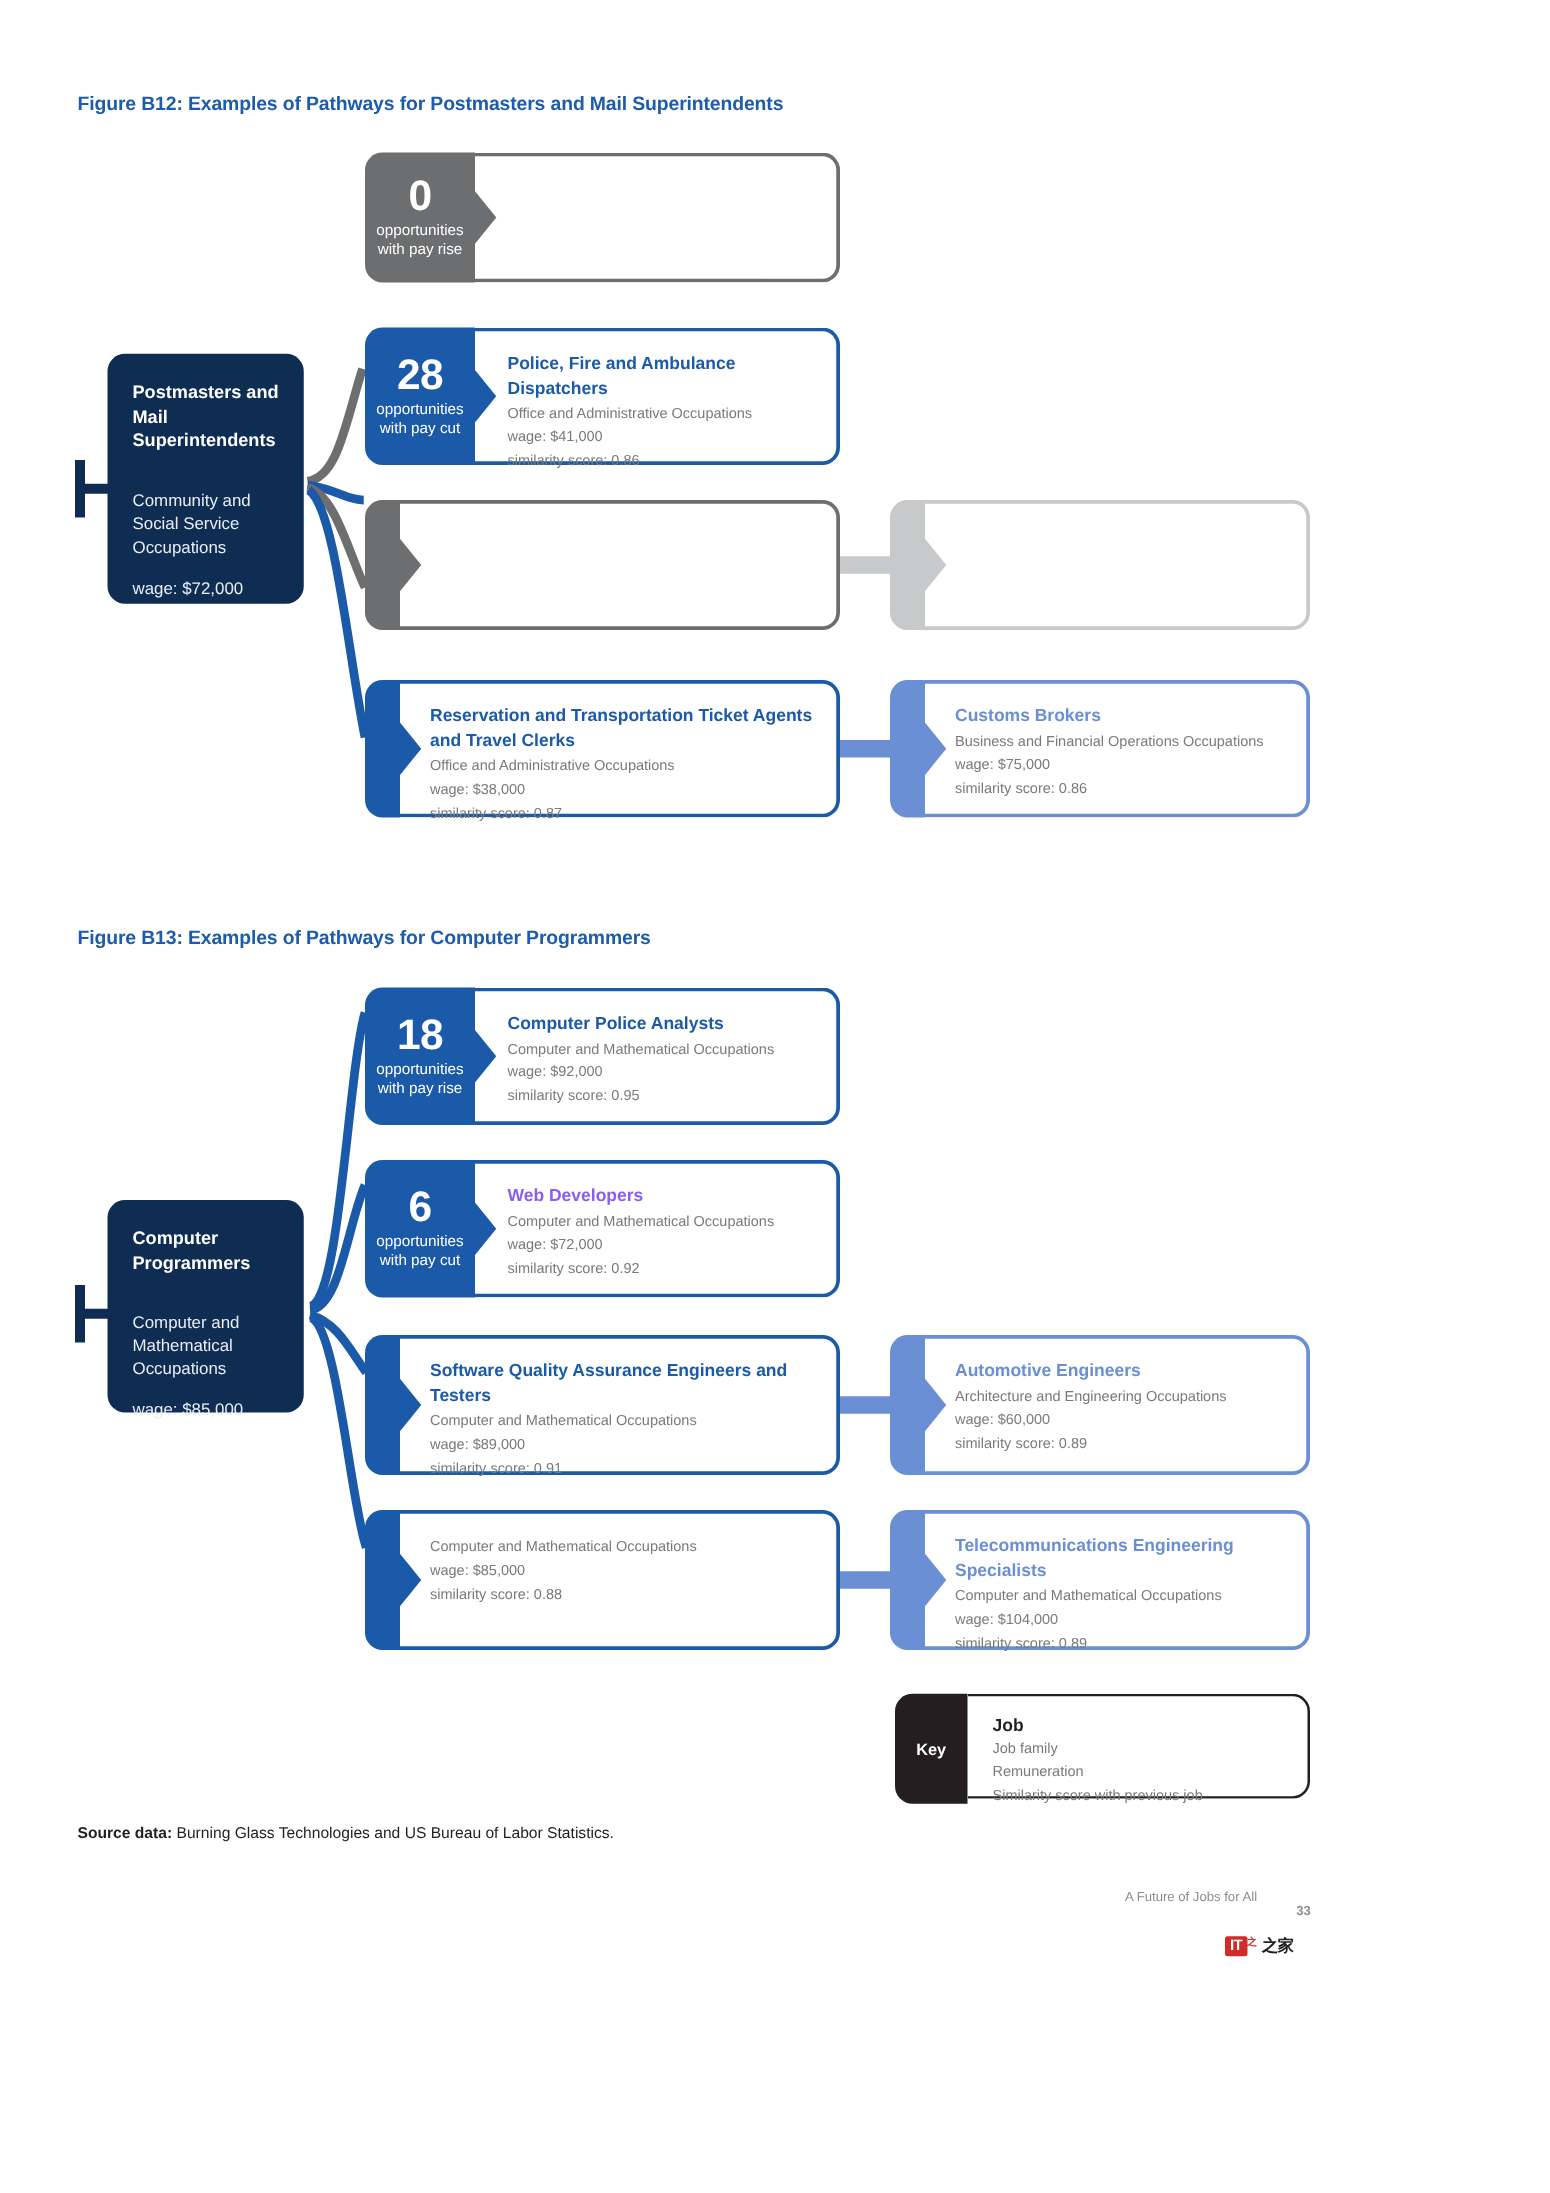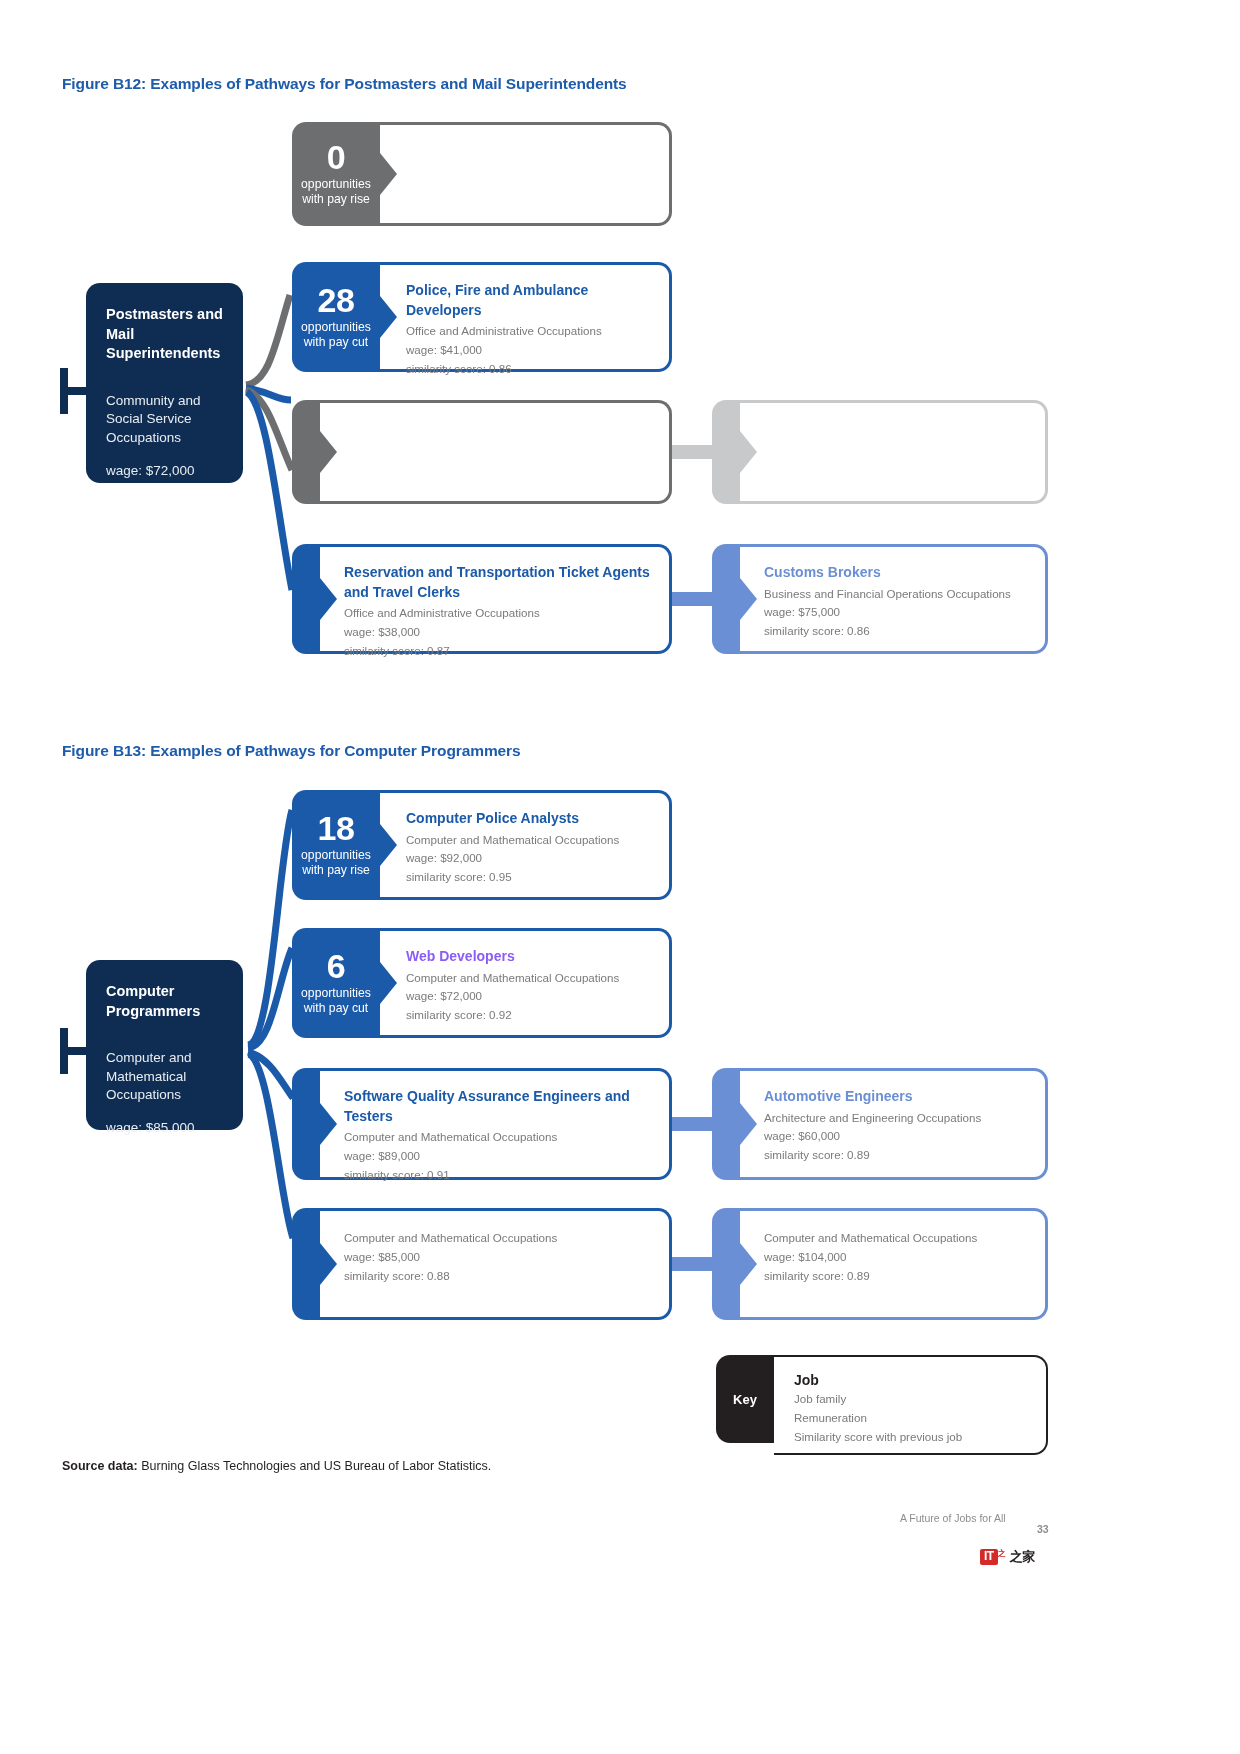--- a/index.html
+++ b/index.html
@@ -127,21 +127,21 @@
   <div class="row" style="left:292px;top:262px;width:380px;height:110px;">
     <div class="badge" style="width:88px;height:110px;background:#1b5aa8;">
       <div class="num">28</div>
       <div class="lbl">
         <span>opportunities</span><br>
         <span>with pay cut</span>
       </div>
       <div class="arrow" style="border-left:17px solid #1b5aa8;"></div>
     </div>
     <div class="card" style="left:88px;top:0;width:292px;height:110px;border-color:#1b5aa8;border-width:3px;border-left:none;">
-      <div class="c-title" style="color:#1b5aa8;">Police, Fire and Ambulance Developers</div>
+      <div class="c-title" style="color:#1b5aa8;">Police, Fire and Ambulance Dispatchers</div>
       <div class="c-sub">Office and Administrative Occupations</div>
       <div class="c-line">wage: $41,000</div>
       <div class="c-line">similarity score: 0.86</div>
     </div>
   </div>
 
   <div class="row" style="left:292px;top:400px;width:380px;height:104px;">
     <div class="ghost-badge" style="width:28px;height:104px;background:#6d6e70;">
       <div class="arrow" style="border-left:17px solid #6d6e70;"></div>
     </div>
@@ -265,29 +265,30 @@
       <div class="c-line">wage: $85,000</div>
       <div class="c-line">similarity score: 0.88</div>
     </div>
   </div>
   <div class="stub" style="left:672px;top:1257px;width:46px;background:#6b8fd4;"></div>
   <div class="row" style="left:712px;top:1208px;width:336px;height:112px;">
     <div class="ghost-badge" style="width:28px;height:112px;background:#6b8fd4;">
       <div class="arrow" style="border-left:17px solid #6b8fd4;"></div>
     </div>
     <div class="card" style="left:28px;top:0;width:308px;height:112px;border-color:#6b8fd4;border-width:3px;border-left:none;padding-left:24px;">
+      <div class="c-title" style="color:#6b8fd4;">Telecommunications Engineering Specialists</div>
       <div class="c-sub">Computer and Mathematical Occupations</div>
       <div class="c-line">wage: $104,000</div>
       <div class="c-line">similarity score: 0.89</div>
     </div>
   </div>
 
   <div class="keybox" style="left:716px;top:1355px;width:332px;height:88px;">
     <div class="key-tab" style="width:58px;height:88px;">Key</div>
-    <div class="key-card" style="left:58px;top:0;width:274px;height:100px;border-left:none;">
+    <div class="key-card" style="left:58px;top:0;width:274px;height:84px;border-left:none;">
       <div class="k-title">Job</div>
       <div class="k-line">Job family</div>
       <div class="k-line">Remuneration</div>
       <div class="k-line">Similarity score with previous job</div>
     </div>
   </div>
 
   <div class="source-data" style="left:62px;top:1459px;">
     <b>Source data:</b><span> Burning Glass Technologies and US Bureau of Labor Statistics.</span>
   </div>

